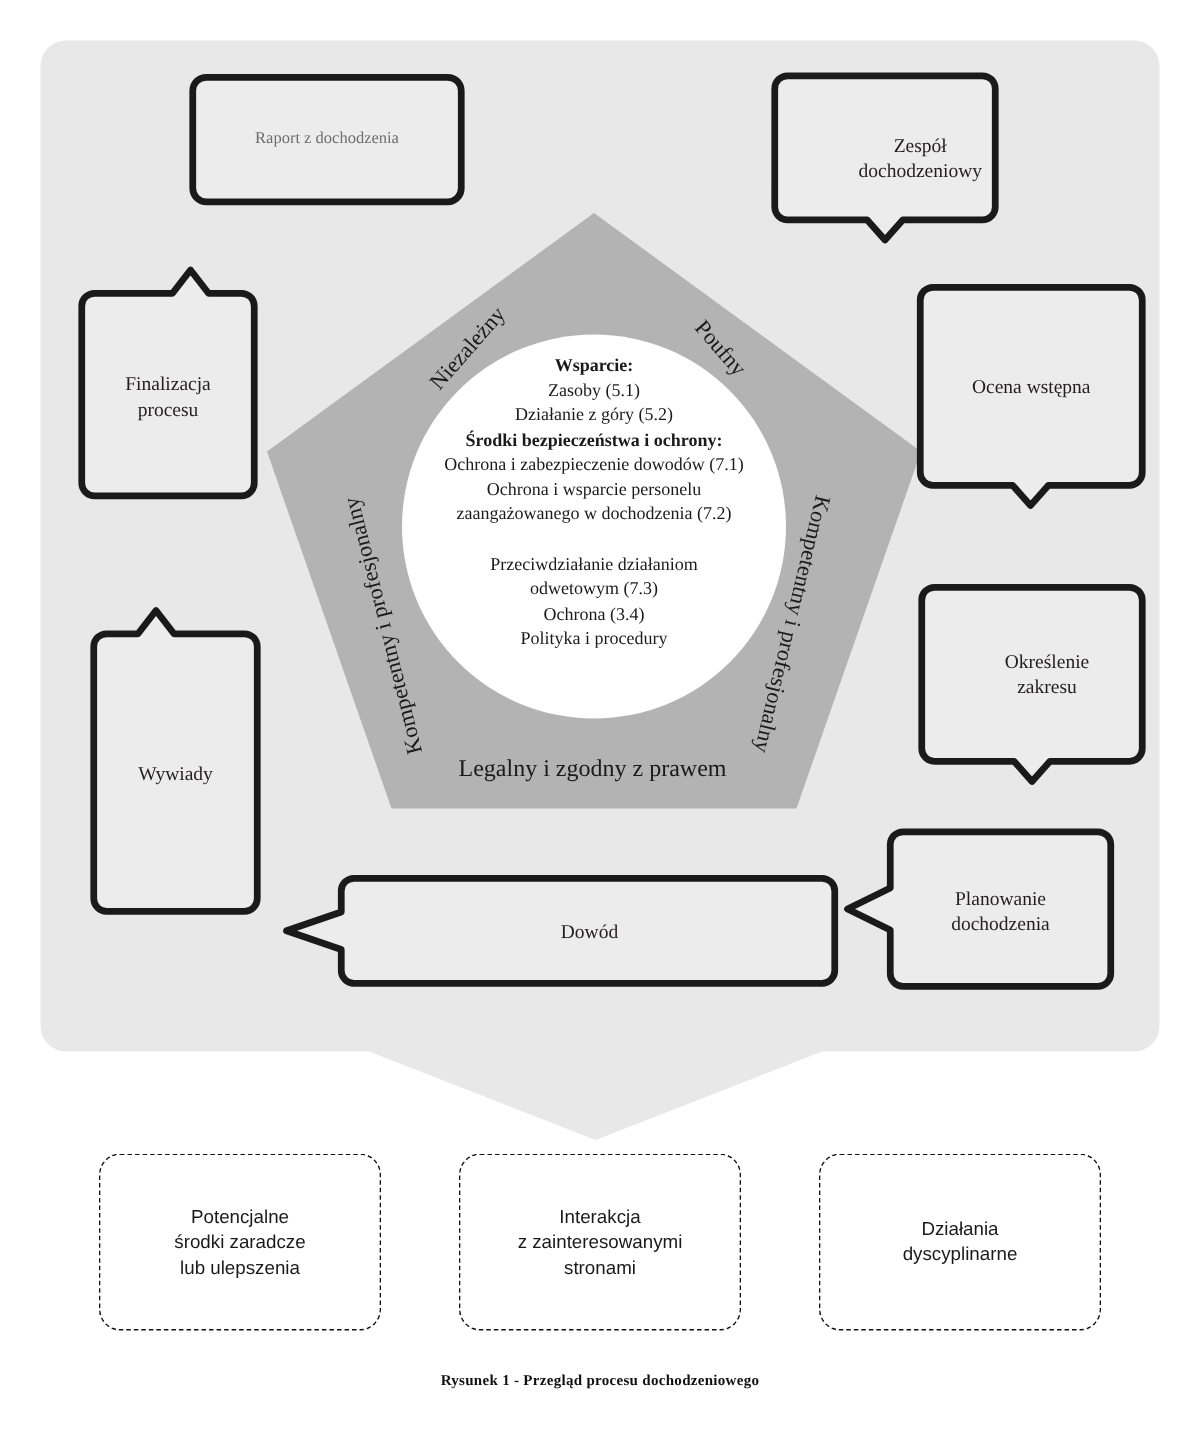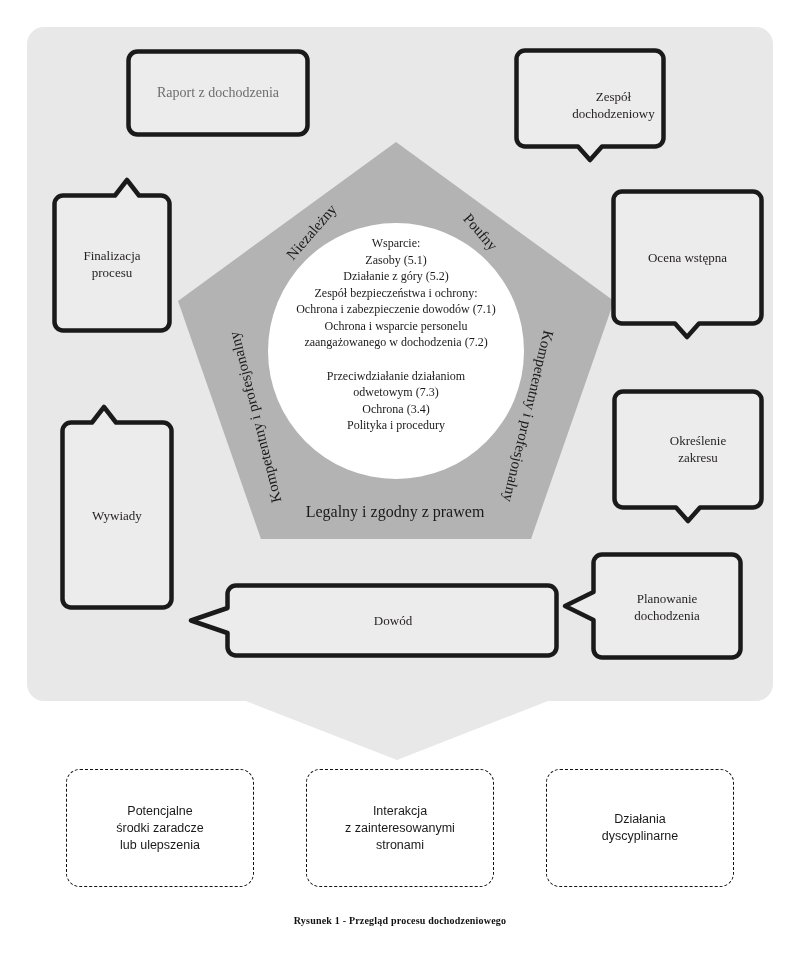--- a/index.html
+++ b/index.html
@@ -62,21 +62,21 @@
     text-align:center;
     font-family:"Liberation Serif", serif;
     font-weight:bold;
     font-size:10px;
     color:#111;
     letter-spacing:.2px;
   }
 
   
   .circ-line{font-size:12px;line-height:16.5px;color:#1a1a1a;text-align:center;}
-  .circ-line.b{font-weight:normal;}
+  .circ-line.b{font-weight:bold;}
 </style>
 </head>
 <body>
 
 <div id="stage">
 
   <svg id="bg-panel" viewBox="0 0 800 790" preserveAspectRatio="none">
     <path d="M 44 27
              L 756 27
              A 17 17 0 0 1 773 44
@@ -123,35 +123,35 @@
       <text font-size="16">
         <textPath href="#arcBottom" startOffset="50%" text-anchor="middle">Legalny i zgodny z prawem</textPath>
       </text>
     </g>
   </svg>
 
   <div id="core-text" style="position:absolute;left:265px;top:235px;width:262px;text-align:center;">
       <div class="circ-line b" style="white-space: pre-line;">Wsparcie:</div>
       <div class="circ-line" style="white-space: pre-line;">Zasoby (5.1)</div>
       <div class="circ-line" style="white-space: pre-line;">Działanie z góry (5.2)</div>
-      <div class="circ-line b" style="white-space: pre-line;">Zespół bezpieczeństwa i ochrony:</div>
+      <div class="circ-line b" style="white-space: pre-line;">Środki bezpieczeństwa i ochrony:</div>
       <div class="circ-line" style="white-space: pre-line;">Ochrona i zabezpieczenie dowodów (7.1)</div>
       <div class="circ-line" style="white-space: pre-line;">Ochrona i wsparcie personelu
 zaangażowanego w dochodzenia (7.2)</div>
       <div class="circ-line" style="white-space: pre-line; margin-top: 17px;">Przeciwdziałanie działaniom
 odwetowym (7.3)</div>
       <div class="circ-line" style="white-space: pre-line;">Ochrona (3.4)</div>
       <div class="circ-line" style="white-space: pre-line;">Polityka i procedury</div>
     </div>
 
   <div class="flowbox" style="left:126px;top:49px;width:184px;height:88px;">
     <svg width="184" height="88" viewBox="0 0 184 88">
       <rect x="2.5" y="2.5" width="179" height="83" rx="9" ry="9" fill="#ececec" stroke="#1a1a1a" stroke-width="4.5"></rect>
     </svg>
-    <div class="lbl" style="top:35px;color:#6e6e6e;font-size:14px;">Raport z dochodzenia</div>
+    <div class="lbl" style="top:35px;color:#6e6e6e;font-size:11px;">Raport z dochodzenia</div>
   </div>
 
   <div class="flowbox" style="left:514px;top:48px;width:152px;height:112px;">
     <svg width="152" height="112" viewBox="0 0 152 112">
       <path d="M 11 2.5
                L 141 2.5
                A 8.5 8.5 0 0 1 149.5 11
                L 149.5 90
                A 8.5 8.5 0 0 1 141 98.5
                L 88 98.5

